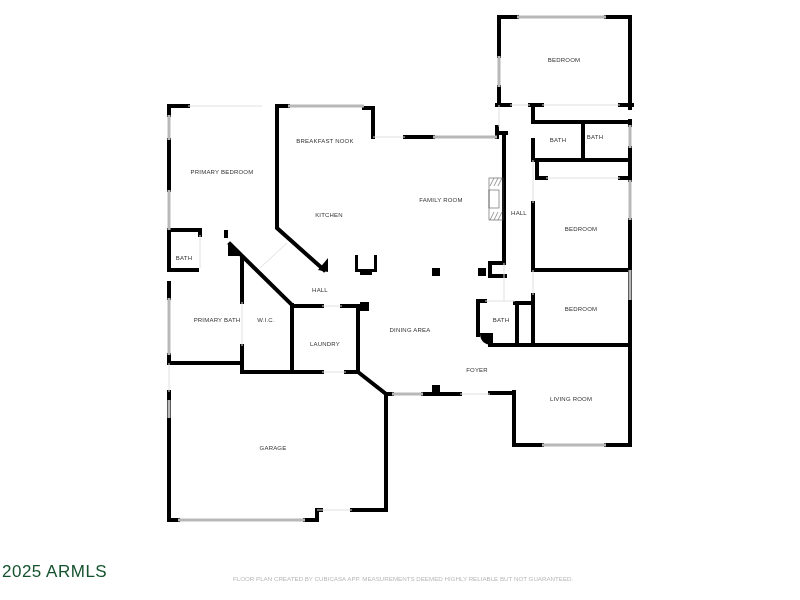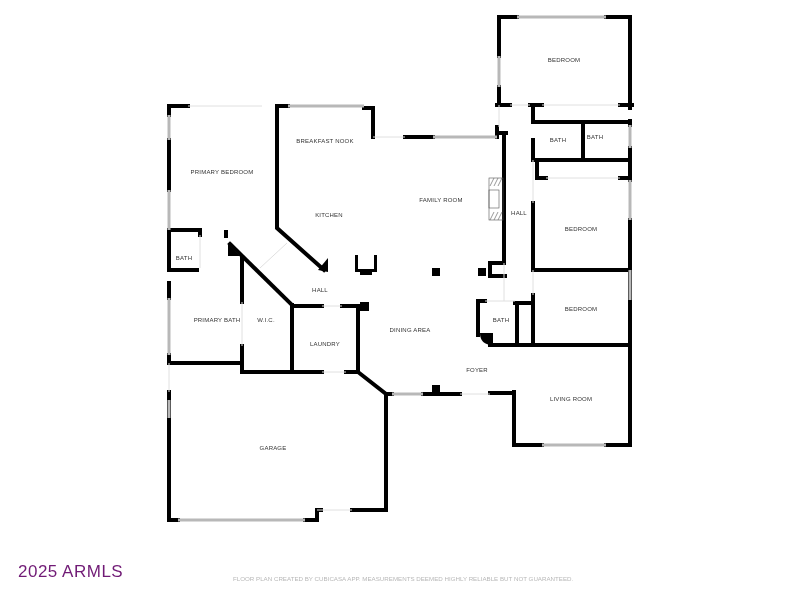--- a/index.html
+++ b/index.html
@@ -1,19 +1,19 @@
 <!DOCTYPE html>
 <html><head>
 <meta charset="utf-8">
 <style>
   html, body { margin:0; padding:0; background:#ffffff; }
   body { width:800px; height:600px; position:relative; overflow:hidden; font-family:"Liberation Sans", sans-serif; }
   #plan { position:absolute; left:0; top:0; width:800px; height:600px; }
   .room-label { position:absolute; font-size:6px; color:#333; letter-spacing:0.2px; transform:translate(-50%,-50%); white-space:nowrap; }
-  .watermark { position:absolute; left:18px; top:562px; font-size:17px; color:#701a75; letter-spacing:0.5px; font-weight:300;text-align:center; }
+  .watermark { position:absolute; left:2px; top:562px; font-size:17px; color:#14532d; letter-spacing:0.5px; font-weight:300;text-align:center; }
   .disclaimer { position:absolute; left:233px; top:575px; font-size:6.2px; color:#b8b8b8; white-space:nowrap; }
 </style>
 </head>
 <body>
 
 <svg id="plan" viewBox="0 0 800 600" xmlns="http://www.w3.org/2000/svg">
   <g stroke="#000" stroke-width="4" fill="none" stroke-linecap="square">
 
     <path d="M499 56 L499 17 L517 17"></path>
     <path d="M499 87 L499 105"></path>

